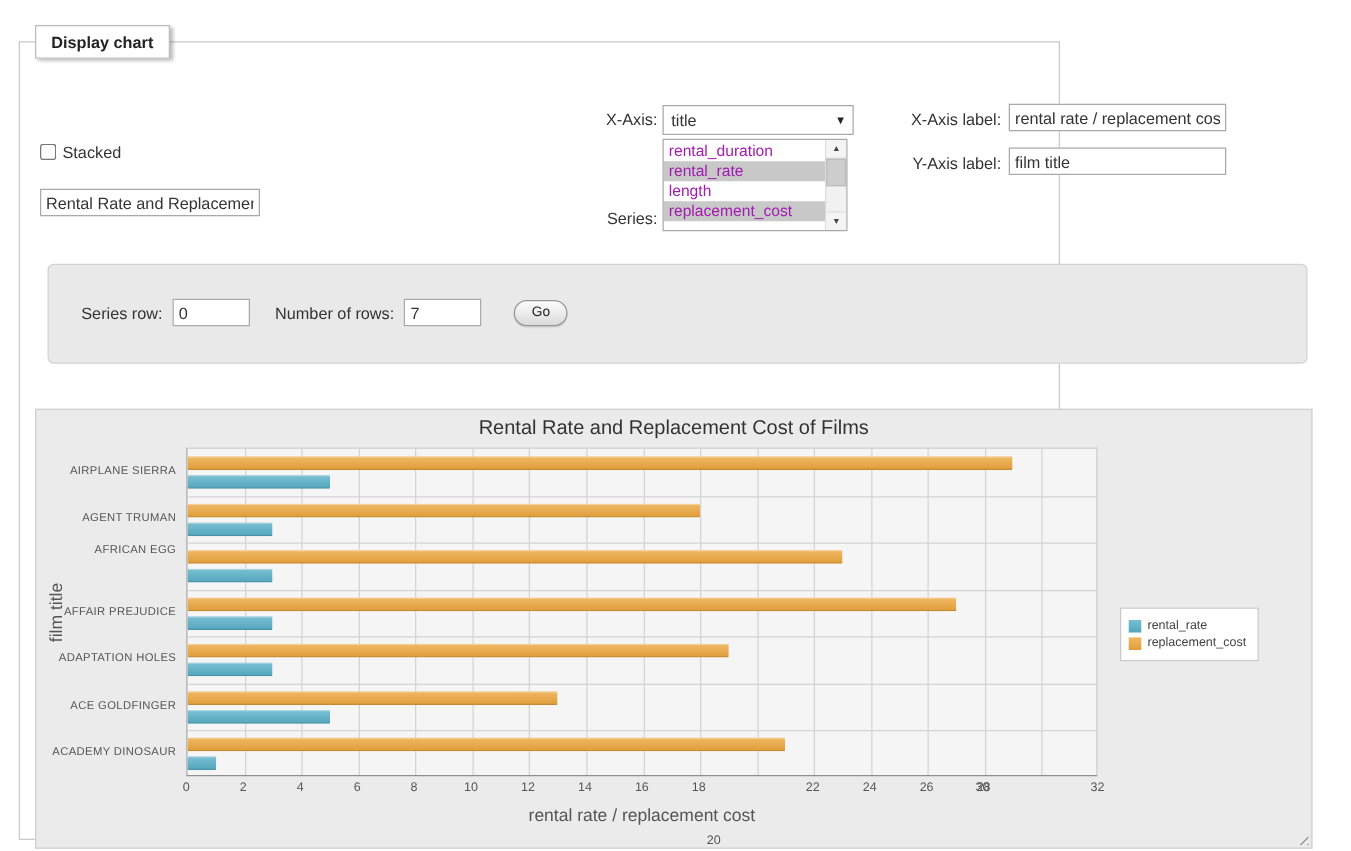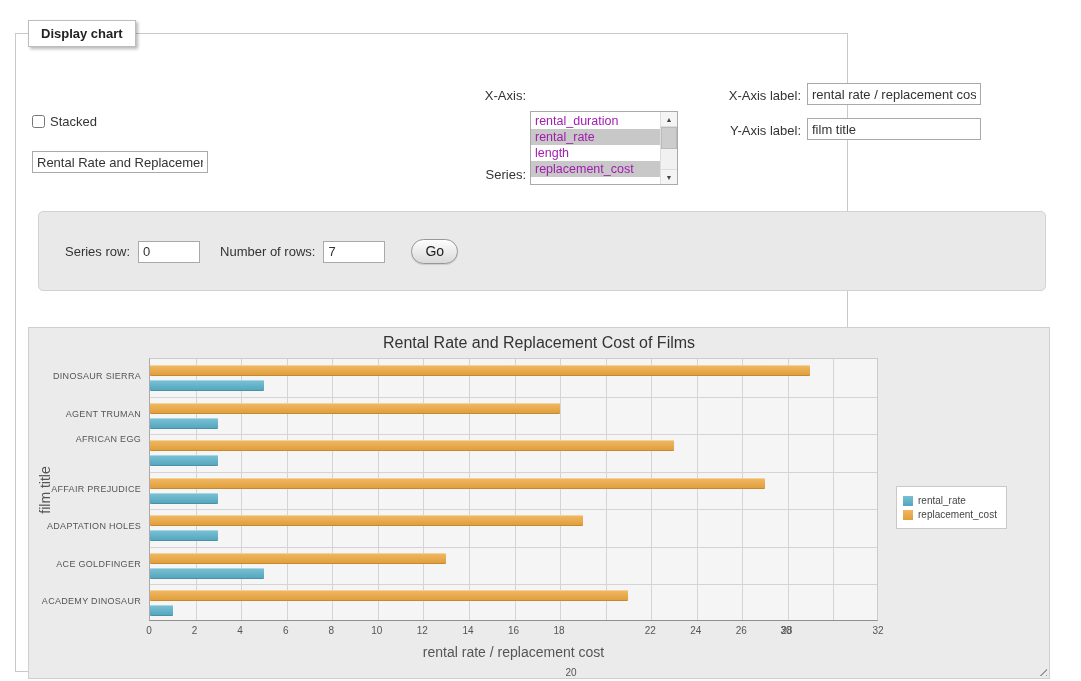--- a/index.html
+++ b/index.html
@@ -40,21 +40,21 @@
   .field-lbl-x { left:660px; top:41px; width:125px; }
   .field-input-x { left:791px; top:36px; width:174px; }
   .field-lbl-y { left:660px; top:76px; width:125px; }
   .field-input-y { left:791px; top:71px; width:174px; }
 
   
   .rows-panel { position:absolute; left:22px; top:164px; width:1008px; height:80px; background:#e9e9e9; border:1px solid #d2d2d2; border-radius:5px; }
   .rows-inner { display:flex; align-items:center; padding:27px 0 0 26px; gap:8px; }
   .rows-inner .sp { width:4px; }
   input.num { width:62px; }
-  .go-btn { margin-left:18px; padding:3px 13px 4px 13px; font-size:14px; color:#222; border:1px solid #979797; border-radius:13px; background:linear-gradient(#fdfdfd, #dadada); box-shadow:0 1px 1px rgba(0,0,0,0.12); cursor:default; font-family:"Liberation Sans",sans-serif; }
+  .go-btn { margin-left:18px; padding:3px 13px 4px 13px; font-size:11px; color:#222; border:1px solid #979797; border-radius:13px; background:linear-gradient(#fdfdfd, #dadada); box-shadow:0 1px 1px rgba(0,0,0,0.12); cursor:default; font-family:"Liberation Sans",sans-serif; }
 
   
   .chart { position:absolute; left:12px; top:280px; width:1022px; height:352px; background:#ebebeb; border:1px solid #cfcfcf; }
   .chart-title { position:absolute; top:6px; left:0; width:100%; text-align:center; font-size:16px; color:#333; }
   .plot { position:absolute; left:120px; top:30px; width:729px; height:263px; background:#f5f5f5; border:1px solid #cbcbcb; border-bottom-color:#8f8f8f; border-left-color:#aaa; }
   .vgrid { position:absolute; top:0; bottom:0; width:1px; background:#d4d4d4; }
   .hgrid { position:absolute; left:0; right:0; height:1px; background:#d4d4d4; }
   .bar { position:absolute; left:0; height:11px; border-radius:1px; background-image:linear-gradient(rgba(255,255,255,0.22), rgba(0,0,0,0.06)); box-shadow:inset 0 1px 0 rgba(255,255,255,0.35), inset 0 -1px 0 rgba(0,0,0,0.12); }
   .cat-label { position:absolute; left:0; width:112px; text-align:right; font-size:9px; color:#555; letter-spacing:0.3px; }
   .xtick { position:absolute; top:297px; width:40px; text-align:center; font-size:10px; color:#555; }
@@ -76,20 +76,24 @@
 
 
     <div class="stacked-row">
       <input type="checkbox" id="stacked-cb" style="">
       <span>Stacked</span>
     </div>
 
     <input class="text abs title-input" value="Rental Rate and Replacement Cost of Films" style="">
 
     <span class="abs lbl lbl-right x-axis-lbl">X-Axis:</span>
+    <div class="selectbox">
+      <span>title</span>
+      <span class="sel-arrow">▼</span>
+    </div>
 
     <span class="abs lbl lbl-right series-lbl">Series:</span>
     <div class="listbox">
       <div class="lb-options" id="series-options">
           <div class="lb-option">rental_duration</div>
           <div class="lb-option selected">rental_rate</div>
           <div class="lb-option">length</div>
           <div class="lb-option selected">replacement_cost</div>
         </div>
       <div class="scrollbar">
@@ -180,21 +184,21 @@
         <div class="xtick" style="left: 418.938px;">14</div>
         <div class="xtick" style="left: 464.5px;">16</div>
         <div class="xtick" style="left: 510.062px;">18</div>
         <div class="xtick" style="left: 522px; margin-top: 42px;">20</div>
         <div class="xtick" style="left: 601.188px;">22</div>
         <div class="xtick" style="left: 646.75px;">24</div>
         <div class="xtick" style="left: 692.312px;">26</div>
         <div class="xtick" style="left: 737.875px;">28</div>
         <div class="xtick" style="left: 737px;">30</div>
         <div class="xtick" style="left: 829px;">32</div>
-        <div class="cat-label" style="top: 43px;">DINOSAUR SIERRA</div>
+        <div class="cat-label" style="top: 43px;">AIRPLANE SIERRA</div>
         <div class="cat-label" style="top: 80.5714px;">AGENT TRUMAN</div>
         <div class="cat-label" style="top: 106px;">AFRICAN EGG</div>
         <div class="cat-label" style="top: 155.714px;">AFFAIR PREJUDICE</div>
         <div class="cat-label" style="top: 193.286px;">ADAPTATION HOLES</div>
         <div class="cat-label" style="top: 230.857px;">ACE GOLDFINGER</div>
         <div class="cat-label" style="top: 268.429px;">ACADEMY DINOSAUR</div>
       </div>
 
   </fieldset>
 </div>

